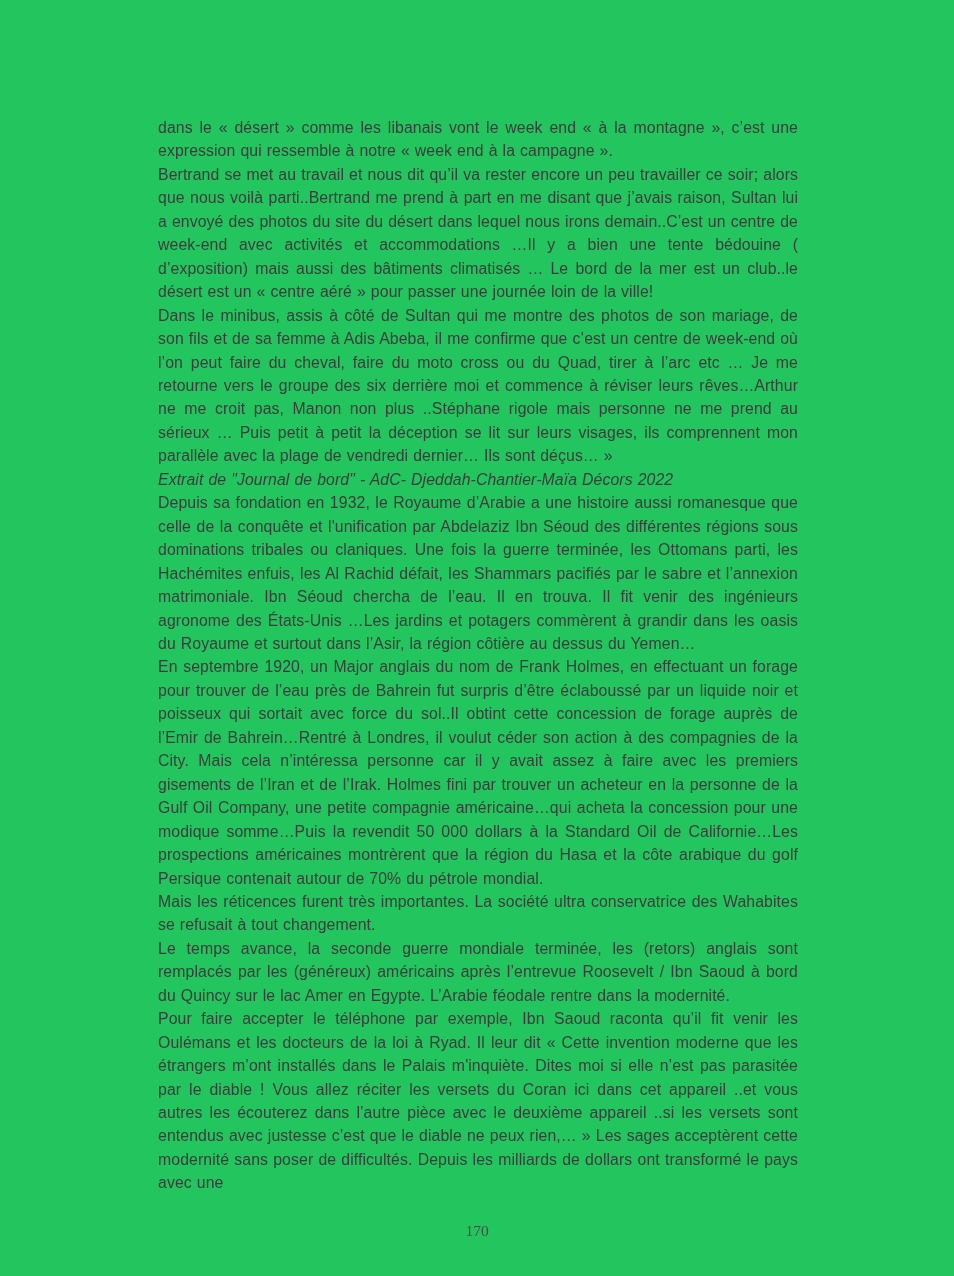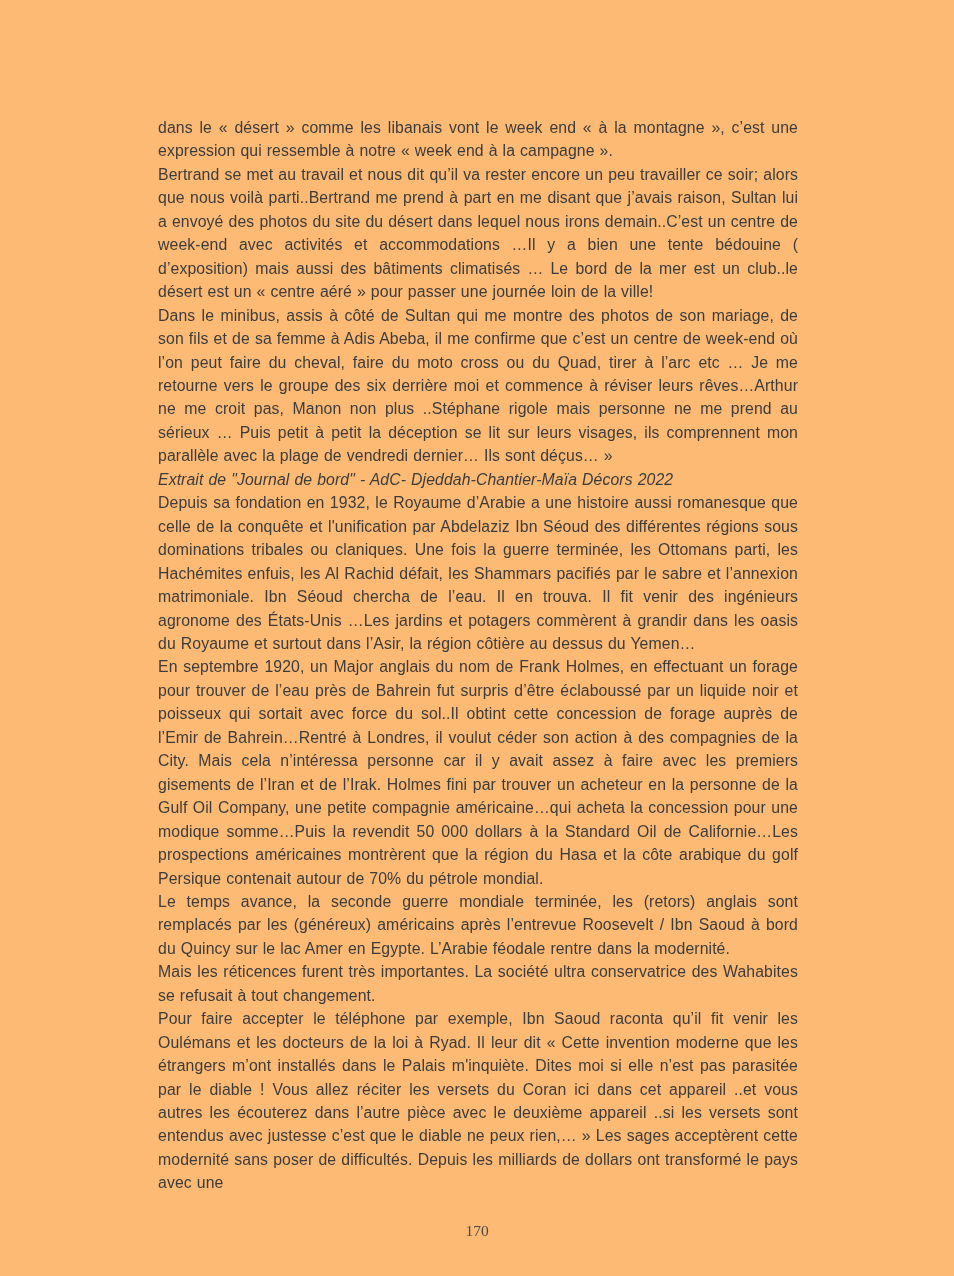--- a/index.html
+++ b/index.html
@@ -11,21 +11,21 @@
   body {
     width: 954px;
     height: 1276px;
     position: relative;
     overflow: hidden;
     font-family: "Liberation Sans", sans-serif;
   }
   .page {
     position: absolute;
     inset: 0;
-    background: #fdba74;
+    background: #22c55e;
   }
   .text-block {
     position: absolute;
     left: 158px;
     top: 116px;
     width: 640px;
     text-align: justify;
     font-size: 15.8px;
     line-height: 23.45px;
     color: #3c3c3c;
@@ -54,18 +54,18 @@
 <body>
 
 <div class="page">
   <main class="text-block" id="text-block">
       <p class="para">dans le « désert » comme les libanais vont le week end « à la montagne »,  c’est une expression qui ressemble à notre « week end à la campagne ».</p>
       <p class="para">Bertrand se met au travail et nous dit qu’il va rester encore un peu travailler ce soir; alors que nous voilà parti..Bertrand me prend à part en me disant que j’avais raison, Sultan lui a envoyé des photos du site du désert dans lequel nous irons demain..C’est un centre de week-end avec activités et accommodations …Il y a bien une tente bédouine ( d’exposition) mais aussi des bâtiments climatisés … Le bord de la mer est un club..le désert est un « centre aéré » pour passer une journée loin de la ville!</p>
       <p class="para">Dans le minibus, assis à côté de Sultan qui me montre des photos de son mariage, de son fils et de sa femme à Adis Abeba, il me confirme que c’est un centre de week-end où l’on peut faire du cheval, faire du moto cross ou du Quad, tirer à l’arc etc … Je me retourne vers le groupe des six derrière moi et commence à réviser leurs rêves…Arthur ne me croit pas, Manon non plus ..Stéphane rigole mais personne ne me prend au sérieux … Puis petit à petit la déception se lit sur leurs visages, ils comprennent mon parallèle avec la plage de vendredi dernier… Ils sont déçus… »</p>
       <p class="para italic">Extrait de "Journal de bord" - AdC- Djeddah-Chantier-Maïa Décors  2022</p>
       <p class="para">Depuis sa fondation en 1932, le Royaume d’Arabie a une histoire aussi romanesque que celle de la conquête et l'unification par Abdelaziz Ibn Séoud des différentes régions sous dominations tribales ou claniques. Une fois la guerre terminée, les Ottomans parti, les Hachémites enfuis, les Al Rachid défait, les Shammars pacifiés par le sabre et l’annexion matrimoniale. Ibn Séoud chercha de l’eau. Il en trouva. Il fit venir des ingénieurs agronome des États-Unis …Les jardins et potagers commèrent à grandir dans les oasis du Royaume et surtout dans l’Asir, la région côtière au dessus du Yemen…</p>
       <p class="para">En septembre 1920, un Major anglais du nom de Frank Holmes, en effectuant un forage pour trouver de l’eau près de Bahrein fut surpris d’être éclaboussé par un liquide noir et poisseux qui sortait avec force du sol..Il obtint cette concession de forage auprès de l’Emir de Bahrein…Rentré à Londres, il voulut céder son action à des compagnies de la City. Mais cela n’intéressa personne car il y avait assez à faire avec les premiers gisements de l’Iran et de l’Irak. Holmes fini par trouver un acheteur en la personne de la Gulf Oil Company, une petite compagnie américaine…qui acheta la concession pour une modique somme…Puis la revendit 50 000 dollars à la Standard Oil de Californie…Les prospections américaines montrèrent que la région du Hasa et la côte arabique du golf Persique contenait autour de 70% du pétrole mondial.</p>
+      <p class="para">Mais les réticences furent très importantes. La société ultra conservatrice des Wahabites se refusait à tout changement.</p>
       <p class="para">Le temps avance, la seconde guerre mondiale terminée, les (retors) anglais sont remplacés par les (généreux) américains après l’entrevue  Roosevelt / Ibn Saoud à bord du Quincy sur le lac Amer en Egypte. L’Arabie féodale rentre dans la modernité.</p>
-      <p class="para">Mais les réticences furent très importantes. La société ultra conservatrice des Wahabites se refusait à tout changement.</p>
       <p class="para">Pour faire accepter le téléphone par exemple, Ibn Saoud raconta qu’il fit venir les Oulémans et les docteurs de la loi à Ryad. Il leur dit «  Cette invention moderne que les étrangers m’ont installés dans le Palais m'inquiète. Dites moi si elle n’est pas parasitée par le diable !  Vous allez réciter les versets du Coran ici dans cet appareil ..et vous autres les écouterez dans l’autre pièce avec le deuxième appareil ..si les versets sont entendus avec justesse c’est que le diable ne peux rien,… » Les sages acceptèrent cette modernité sans poser de difficultés. Depuis les milliards de dollars ont transformé le pays avec une</p>
     </main>
   <footer class="folio">170</footer>
 </div>
 
 </body></html>

